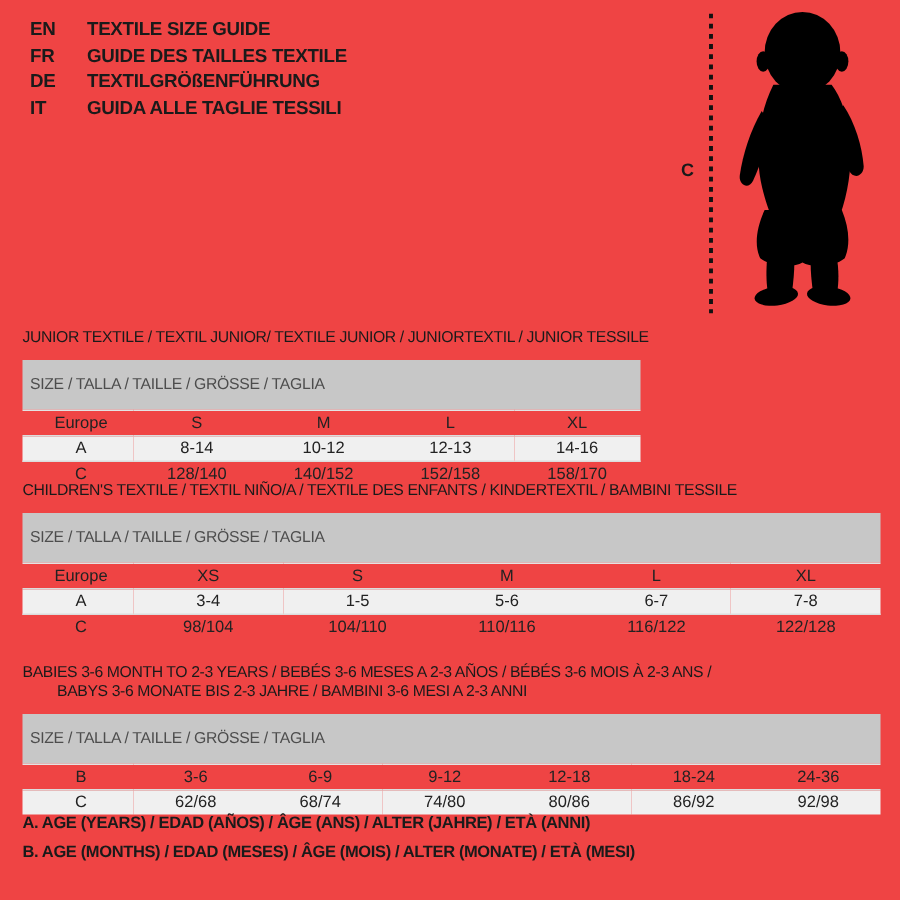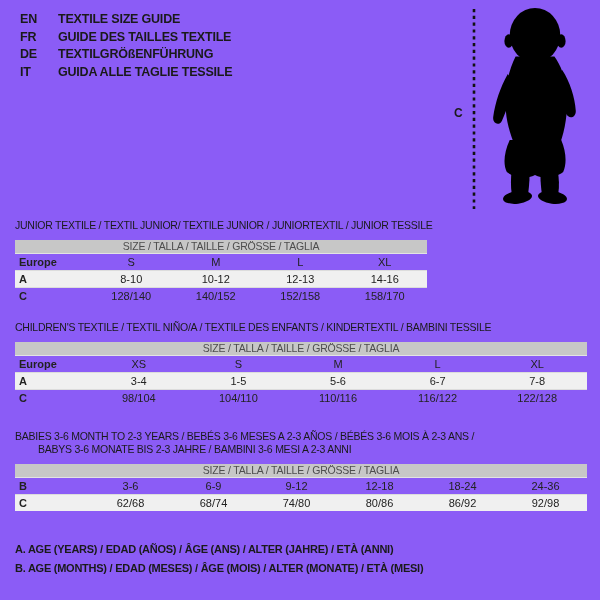--- a/index.html
+++ b/index.html
@@ -4,46 +4,46 @@
 <style>
   :root{
     --size-bar-bg:#c7c7c7;
     --row-alt-bg:#f0f0f0;
     --text:#1a1a1a;
     --rule:#dcdcdc;
   }
   html,body{margin:0;padding:0;background:#fff;}
   body{width:600px;height:600px;position:relative;overflow:hidden;
        font-family:"Liberation Sans",sans-serif;color:var(--text);}
-  .canvas{position:absolute;inset:0;background:#8b5cf6;}
+  .canvas{position:absolute;inset:0;background:#ef4444;}
 
   
   .lang-block{position:absolute;left:20px;top:11px;}
   .lang-row{display:flex;font-weight:bold;font-size:12.5px;line-height:17.5px;letter-spacing:-0.2px;}
   .lang-code{width:38px;flex:0 0 38px;}
 
   
   .figure{position:absolute;left:450px;top:4px;width:148px;height:208px;}
   .figure-label{position:absolute;left:4px;top:102px;font-weight:bold;font-size:12px;}
   .dash-line-svg{position:absolute;left:22px;top:5px;width:4px;height:200px;}
   .baby-svg{position:absolute;left:34px;top:2px;width:102px;height:204px;}
 
   
   .section{position:absolute;left:15px;}
   .section-1{top:219px;width:412px;}
   .section-2{top:321px;width:572px;}
-  .section-3{top:430px;width:572px;}
+  .section-3{top:442px;width:572px;}
   .table-title{font-weight:normal;font-size:10.5px;line-height:13px;letter-spacing:-0.25px;
                white-space:nowrap;margin-bottom:8px;}
   .size-bar{background:var(--size-bar-bg);color:#4d4d4d;font-size:10.5px;letter-spacing:-0.2px;
-            height:13px;line-height:13px;padding:0 5px;text-align:center;}
+            height:13px;line-height:13px;padding:10px 5px;}
   table{width:100%;border-collapse:collapse;table-layout:fixed;font-size:11px;color:#222;}
   td{text-align:center;padding:1px 0;height:14px;border-top:1px solid var(--rule);}
   tr:first-child td{border-top:1px solid #e3e3e3;}
-  td:first-child{text-align:left;width:70px;padding-left:4px;font-weight:bold;}
+  td:first-child{text-align:center;width:70px;padding-left:4px;}
   tbody tr:nth-child(even){background:var(--row-alt-bg);}
 
   
   .footnotes{position:absolute;left:15px;top:540px;font-weight:bold;font-size:11px;
              line-height:18.5px;letter-spacing:-0.25px;}
 </style>
 </head>
 <body>
 
 <div class="canvas">
@@ -56,21 +56,21 @@
     <div class="lang-row">
       <span class="lang-code">FR</span>
       <span class="lang-title">GUIDE DES TAILLES TEXTILE</span>
     </div>
     <div class="lang-row">
       <span class="lang-code">DE</span>
       <span class="lang-title">TEXTILGRÖßENFÜHRUNG</span>
     </div>
     <div class="lang-row">
       <span class="lang-code">IT</span>
-      <span class="lang-title">GUIDA ALLE TAGLIE TESSILE</span>
+      <span class="lang-title">GUIDA ALLE TAGLIE TESSILI</span>
     </div>
   </div>
 
   <div class="figure">
     <span class="figure-label">C</span>
     <svg class="dash-line-svg" viewBox="0 0 4 200" preserveAspectRatio="none" aria-hidden="true">
       <line x1="2" y1="0" x2="2" y2="200" stroke="#111" stroke-width="2.6" stroke-dasharray="3.2 3.6"></line>
     </svg>
     <svg class="baby-svg" viewBox="0 0 100 210" aria-hidden="true">
       <g fill="#000">
@@ -96,21 +96,21 @@
       <tbody>
           <tr>
             <td>Europe</td>
             <td>S</td>
             <td>M</td>
             <td>L</td>
             <td>XL</td>
           </tr>
           <tr>
             <td>A</td>
-            <td>8-10</td>
+            <td>8-14</td>
             <td>10-12</td>
             <td>12-13</td>
             <td>14-16</td>
           </tr>
           <tr>
             <td>C</td>
             <td>128/140</td>
             <td>140/152</td>
             <td>152/158</td>
             <td>158/170</td>

